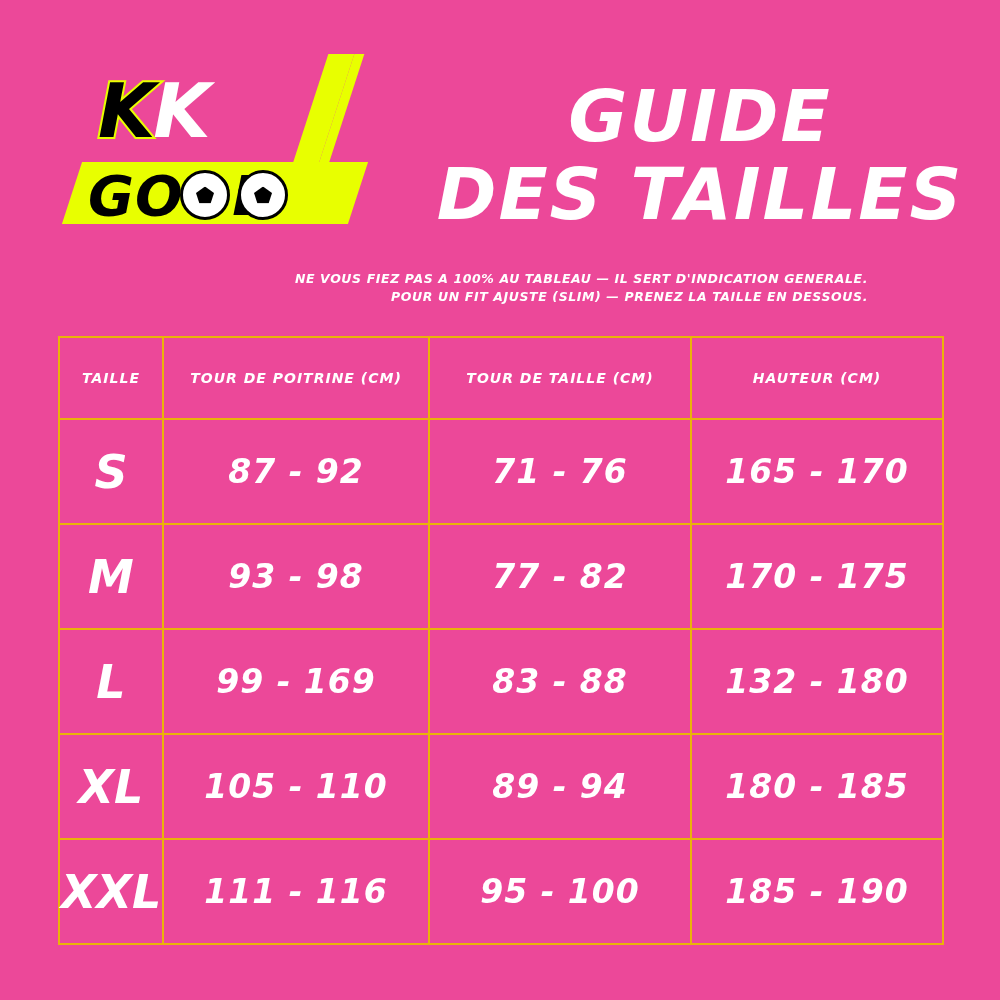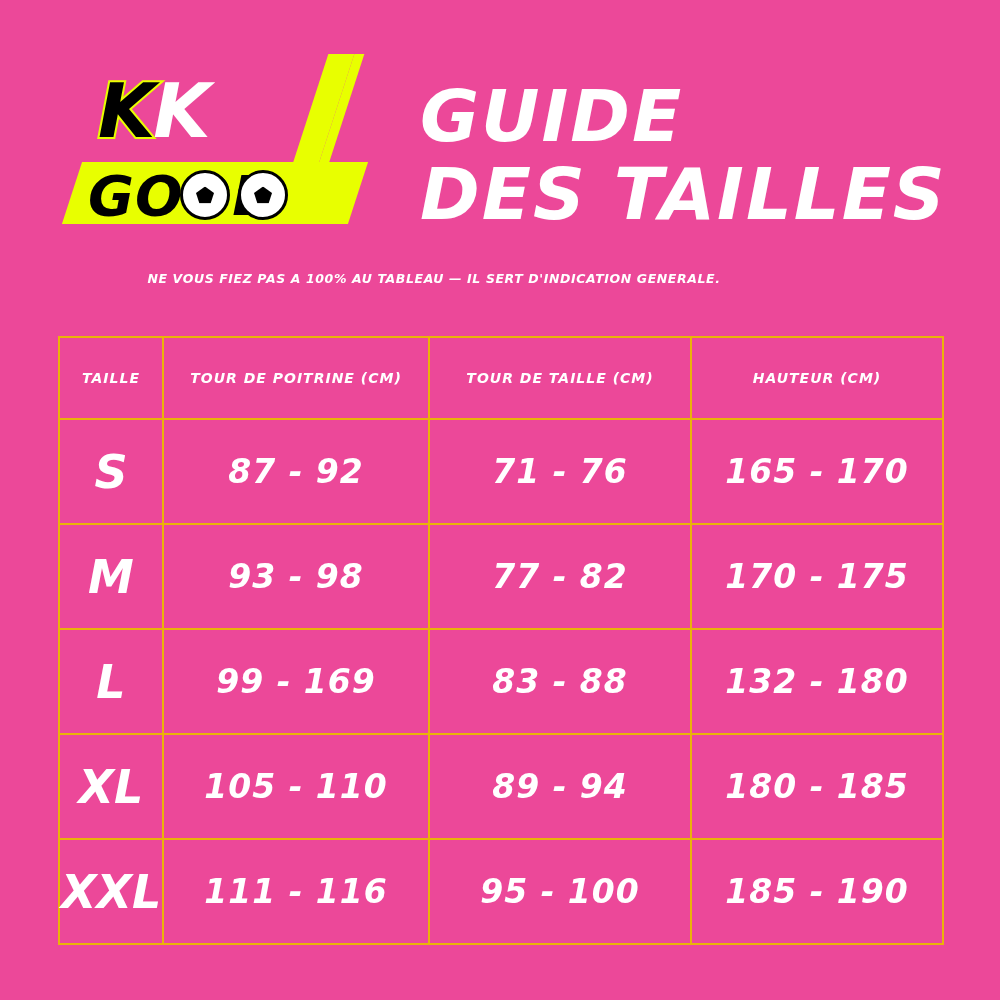--- a/index.html
+++ b/index.html
@@ -121,40 +121,40 @@
   .ball2 {
     left: 166px;
   }
 
   
   .title-wrap {
     position: absolute;
     left: 420px;
     top: 38px;
     width: 560px;
-    text-align: left;
+    text-align: center;
   }
   .title-line {
     font-family: "DejaVu Sans", sans-serif;
     font-weight: bold;
     font-style: italic;
     color: #ffffff;
     letter-spacing: 2px;
     line-height: 0.95;
   }
   .title-1 { font-size: 72px; }
   .title-2 { font-size: 72px; margin-top: 10px; }
 
   
   .notes {
     position: absolute;
     top: 270px;
     left: 0;
     width: 868px;
-    text-align: center;
+    text-align: right;
   }
   .note {
     font-family: "DejaVu Sans", sans-serif;
     font-weight: bold;
     font-style: italic;
     font-size: 12.5px;
     letter-spacing: 0.6px;
     color: #ffffff;
     line-height: 1.45;
     text-transform: uppercase;
@@ -225,20 +225,21 @@
 
     <div class="title-wrap">
       <div class="title-line title-1">GUIDE</div>
       <div class="title-line title-2">DES TAILLES</div>
     </div>
 
   </div>
 
   <div class="notes">
     <div class="note">NE VOUS FIEZ PAS A 100% AU TABLEAU — IL SERT D'INDICATION GENERALE.</div>
+    <div class="note">POUR UN FIT AJUSTE (SLIM) — PRENEZ LA TAILLE EN DESSOUS.</div>
   </div>
 
   <div class="table-wrap">
     <table class="size-table">
       <colgroup>
         <col class="c1">
           <col class="c2">
           <col class="c3">
           <col class="c4">
       </colgroup>

